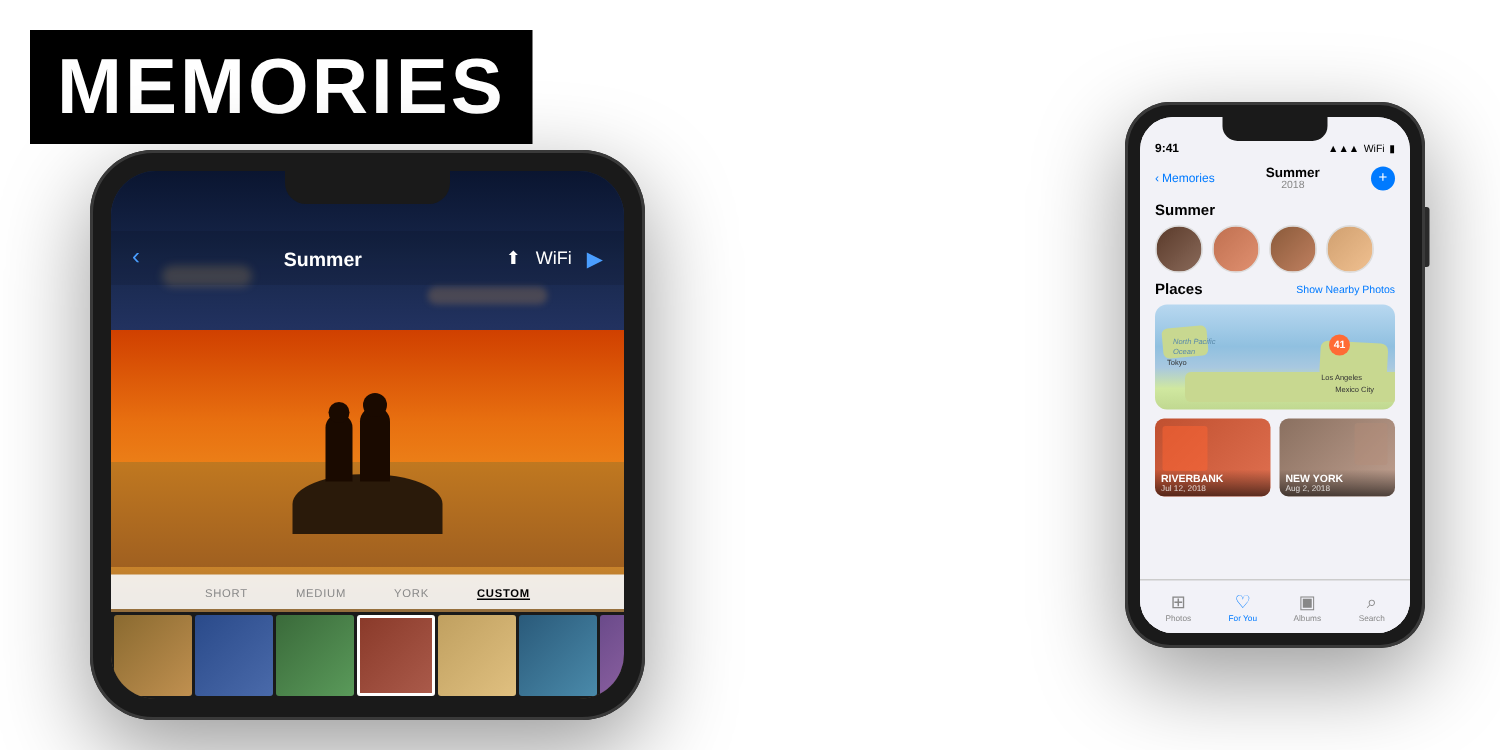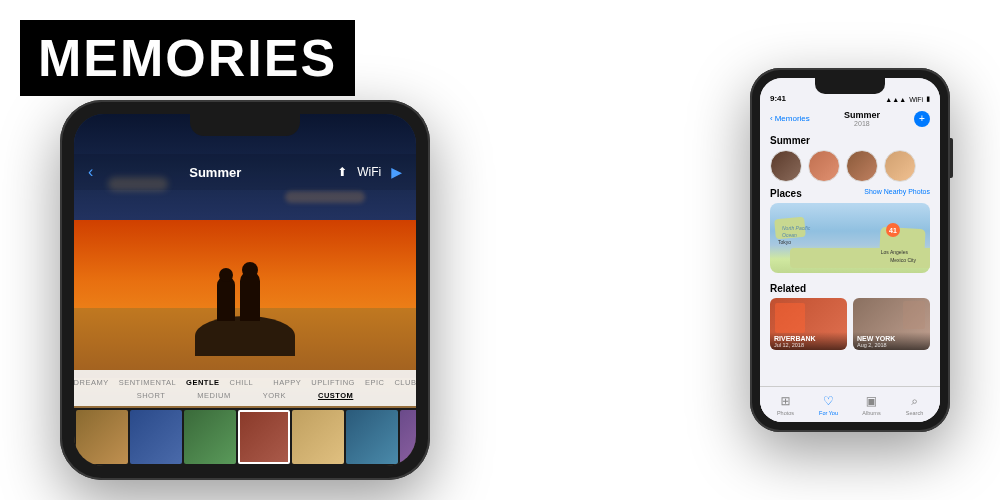--- a/index.html
+++ b/index.html
@@ -442,21 +442,21 @@
 
     .av1 { background: linear-gradient(135deg, #5a3a2a, #8a6a5a); }
     .av2 { background: linear-gradient(135deg, #c07050, #e09070); }
     .av3 { background: linear-gradient(135deg, #8a5a3a, #c08060); }
     .av4 { background: linear-gradient(135deg, #d0a070, #f0c090); }
 
     
     .places-header {
       display: flex;
       justify-content: space-between;
-      align-items: flex-start;
+      align-items: center;
       padding: 0 10px 4px;
     }
 
     .show-nearby {
       font-size: 7px;
       color: #007aff;
     }
 
     .map-area {
       height: 70px;
@@ -636,31 +636,20 @@
           <span class="nav-back">‹</span>
           <span class="nav-title">Summer</span>
           <div class="nav-actions">
             <span class="nav-share">⬆</span>
             <span class="nav-edit">WiFi</span>
             <span class="nav-play">▶</span>
           </div>
         </div>
 
         <div class="mood-selector">
-          <div class="mood-row">
-            <span class="mood-item">DREAMY</span>
-            <span class="mood-item">SENTIMENTAL</span>
-            <span class="mood-item active">GENTLE</span>
-            <span class="mood-item">CHILL</span>
-            <span class="mood-dot"></span>
-            <span class="mood-item">HAPPY</span>
-            <span class="mood-item">UPLIFTING</span>
-            <span class="mood-item">EPIC</span>
-            <span class="mood-item">CLUB</span>
-          </div>
           <div class="duration-row">
             <span class="duration-item">SHORT</span>
             <span class="duration-item">MEDIUM</span>
             <span class="duration-item">YORK</span>
             <span class="duration-item active">CUSTOM</span>
           </div>
         </div>
 
         <div class="film-strip">
           <div class="film-thumb ft-1"></div>
@@ -729,21 +718,20 @@
           <div style="position:absolute;top:25px;right:5px;width:45px;height:25px;background:#c8d890;border-radius:5px;transform:rotate(3deg);"></div>
           <div style="position:absolute;bottom:5px;right:0;left:20px;height:20px;background:#c8d890;border-radius:4px 0 0 4px;"></div>
 
           <div class="map-ocean-text">North Pacific<br>Ocean</div>
           <div class="map-label-tokyo">Tokyo</div>
           <div class="map-label-la">Los Angeles</div>
           <div class="map-label-mexico">Mexico City</div>
           <div class="map-pin">41</div>
         </div>
 
-        <div class="section-label">Related</div>
         <div class="related-row">
           <div class="related-card rc1">
             <div style="position:absolute;top:5px;left:5px;width:30px;height:30px;background:rgba(255,100,50,0.5);border-radius:2px;"></div>
             <div class="related-card-label">
               <div>RIVERBANK</div>
               <div class="related-card-date">Jul 12, 2018</div>
             </div>
           </div>
           <div class="related-card rc2">
             <div style="position:absolute;top:3px;right:5px;width:22px;height:28px;background:rgba(180,140,120,0.4);border-radius:2px;"></div>

